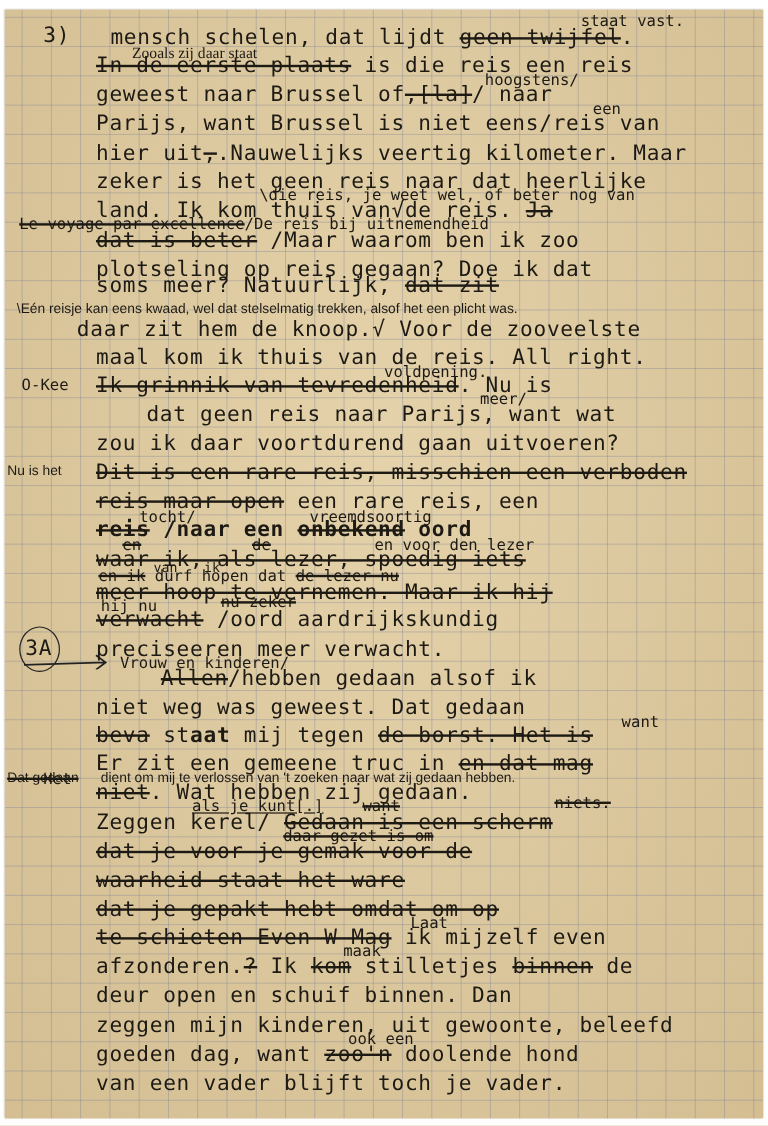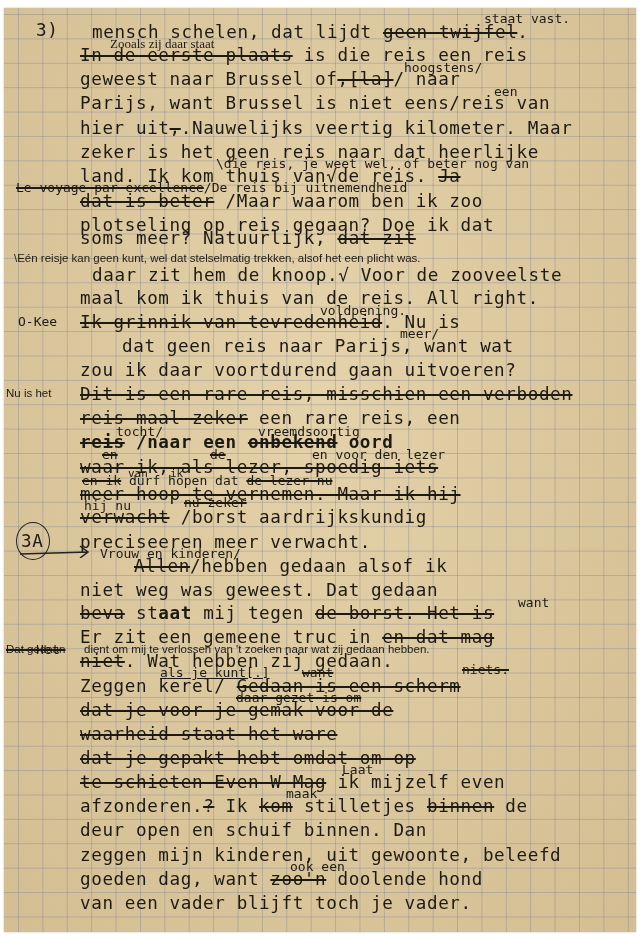--- a/index.html
+++ b/index.html
@@ -49,56 +49,56 @@
 <div class="t sm u" style="left:216px;top:156px;">\die reis, je weet wel, of beter nog van</div>
 <div class="t ty" style="left:80px;top:166px;"><span>land. Ik kom thuis van</span><span>√de reis. </span><span class="s">Ja</span></div>
 
 <div class="t sm" style="left:16px;top:180px;"><span class="s">Le voyage par excellence</span><span class="u">/De reis bij uitnemendheid</span></div>
 <div class="t ty" style="left:80px;top:191px;"><span class="s">dat is beter</span><span> /Maar waarom ben ik zoo</span></div>
 
 <div class="t ty" style="left:80px;top:215px;"><span>plotseling op reis gegaan? Doe ik dat</span></div>
 
 <div class="t ty" style="left:80px;top:228px;"><span>soms meer? Natuurlijk, </span><span class="s">dat zit</span></div>
 
-<div class="t xs u" style="left:14px;top:252px;">\Eén reisje kan geen kunt, wel dat stelselmatig trekken, alsof het een plicht was.</div>
-<div class="t ty" style="left:92px;top:265px;"><span>daar zit hem de knoop.√ </span><span class="u">Voor de zooveelste</span></div>
+<div class="t xs u" style="left:14px;top:252px;">\Eén reisje kan eens kwaad, wel dat stelselmatig trekken, alsof het een plicht was.</div>
+<div class="t ty" style="left:64px;top:265px;"><span>daar zit hem de knoop.√ </span><span class="u">Voor de zooveelste</span></div>
 
 <div class="t ty" style="left:80px;top:288px;text-align:center;"><span class="u">maal kom ik thuis van de reis</span><span>. All right.</span></div>
 
 <div class="t sm" style="left:18px;top:314px;">O-Kee</div>
 <div class="t sm" style="left:320px;top:303px;">voldpening.</div>
 <div class="t ty" style="left:80px;top:312px;"><span class="s">Ik grinnik van tevredenheid</span><span>. Nu is</span></div>
 
 <div class="t sm" style="left:400px;top:326px;">meer/</div>
 <div class="t ty" style="left:80px;top:336px;margin-left:42px;"><span>dat geen reis naar Parijs</span><span>, want wat</span></div>
 
 <div class="t ty" style="left:80px;top:360px;"><span>zou ik daar voortdurend gaan uitvoeren?</span></div>
 
 <div class="t xs" style="left:6px;top:387px;">Nu is het</div>
 <div class="t ty" style="left:80px;top:384px;"><span class="s">Dit is een rare reis, misschien een verboden</span></div>
 
-<div class="t ty" style="left:80px;top:408px;"><span class="s">reis maal zeker</span><span> een rare reis, een</span></div>
+<div class="t ty" style="left:80px;top:408px;"><span class="s">reis maar open</span><span> een rare reis, een</span></div>
 
 <div class="t sm" style="left:116px;top:424px;">tocht/</div>
 <div class="t sm" style="left:258px;top:424px;">vreemdsoortig</div>
 <div class="t ty" style="left:80px;top:432px;font-weight:bold;"><span class="s">reis</span><span> /naar een </span><span class="s">onbekend</span><span> oord</span></div>
 
 <div class="t sm s" style="left:102px;top:447px;">en</div>
 <div class="t sm s" style="left:210px;top:447px;">de</div>
 <div class="t sm" style="left:312px;top:447px;">en voor den lezer</div>
 <div class="t ty" style="left:80px;top:457px;"><span class="s">waar ik, als lezer, spoedig iets</span></div>
 
 <div class="t sm" style="left:128px;top:467px;font-size:11px;">van</div>
 <div class="t sm" style="left:170px;top:467px;font-size:11px;">ik</div>
 <div class="t sm" style="left:82px;top:473px;"><span class="s">en ik</span><span> durf hopen dat </span><span class="s">de lezer nu</span></div>
 <div class="t ty" style="left:80px;top:484px;"><span class="s">meer hoop te vernemen. Maar ik hij</span></div>
 
 <div class="t sm" style="left:84px;top:498px;">hij nu</div>
 <div class="t sm s" style="left:184px;top:495px;">nu zeker</div>
-<div class="t ty" style="left:80px;top:507px;"><span class="s">verwacht</span><span> /borst aardrijkskundig</span></div>
+<div class="t ty" style="left:80px;top:507px;"><span class="s">verwacht</span><span> /oord aardrijkskundig</span></div>
 
 <div class="circle" style="left:16px;top:522px;width:32px;height:36px;"></div>
 <div class="t ty" style="left:21px;top:531px;">3A</div>
 <svg class="arrow" style="left:18px;top:542px;" width="80" height="16">
   <path d="M2 12 L70 10 M62 4 L70 10 L62 16" stroke="#222" stroke-width="1.5" fill="none"></path>
 </svg>
 
 <div class="t ty" style="left:80px;top:532px;"><span>preciseeren meer verwacht.</span></div>
 
 <div class="t sm u" style="left:100px;top:546px;">Vrouw en kinderen/</div>

